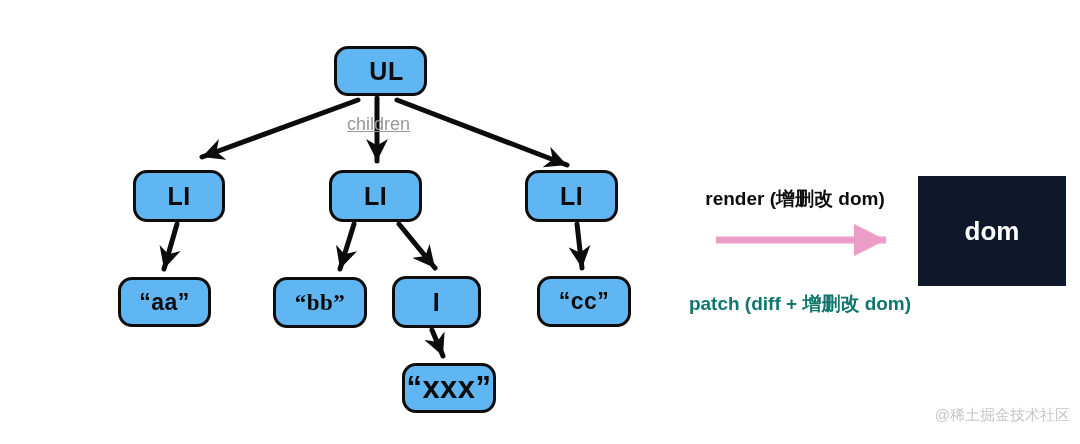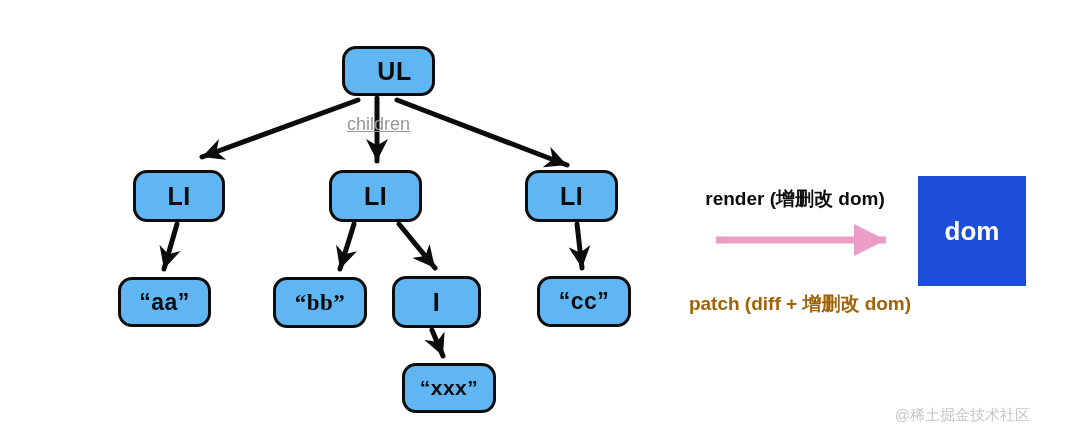--- a/index.html
+++ b/index.html
@@ -26,29 +26,29 @@
     border-radius: 14px;
     display: flex;
     align-items: center;
     justify-content: center;
     font-weight: bold;
     font-size: 25px;
     color: #0c0c0c;
     box-sizing: border-box;
     letter-spacing: 0.5px;
   }
-  .node-ul   { left: 342px; top: 46px;  width: 93px; height: 50px; padding-left: 12px; }
+  .node-ul   { left: 334px; top: 46px;  width: 93px; height: 50px; padding-left: 12px; }
   .node-li1  { left: 133px; top: 170px; width: 92px; height: 52px; }
   .node-li2  { left: 329px; top: 170px; width: 93px; height: 52px; }
   .node-li3  { left: 525px; top: 170px; width: 93px; height: 52px; }
   .node-aa   { left: 118px; top: 277px; width: 93px; height: 50px; font-size: 23px; text-align: center; }
   .node-bb   { left: 273px; top: 277px; width: 94px; height: 51px; font-size: 23px; font-family: Liberation Serif, serif; }
   .node-i    { left: 392px; top: 276px; width: 89px; height: 52px; }
   .node-cc   { left: 537px; top: 276px; width: 94px; height: 51px; font-size: 23px; text-align: center; }
-  .node-xxx  { left: 402px; top: 363px; width: 94px; height: 50px; font-size: 21px; }
+  .node-xxx  { left: 402px; top: 363px; width: 94px; height: 50px; font-size: 31px; }
   .edge-label {
     position: absolute;
     left: 347px; top: 114px;
     font-size: 18px;
     color: #989898;
     text-decoration: underline;
   }
   .render-label {
     position: absolute;
     left: 664px; top: 186px;
@@ -58,37 +58,37 @@
     font-weight: bold;
     color: #0c0c0c;
   }
   .patch-label {
     position: absolute;
     left: 660px; top: 291px;
     width: 280px;
     text-align: center;
     font-size: 19px;
     font-weight: bold;
-    color: #a16207;
+    color: #0f766e;
   }
   .dom-box {
     position: absolute;
     left: 918px; top: 176px;
-    width: 108px; height: 110px;
-    background: #1d4ed8;
+    width: 148px; height: 110px;
+    background: #0f172a;
     color: #ffffff;
     display: flex;
     align-items: center;
     justify-content: center;
     font-size: 26px;
     font-weight: 600;
   }
   .watermark {
     position: absolute;
-    left: 840px; top: 406px;
+    left: 880px; top: 406px;
     width: 190px;
     text-align: right;
     font-size: 15px;
     color: #c6c6c6;
   }
 </style>
 </head>
 <body>
 
 <div class="canvas">

